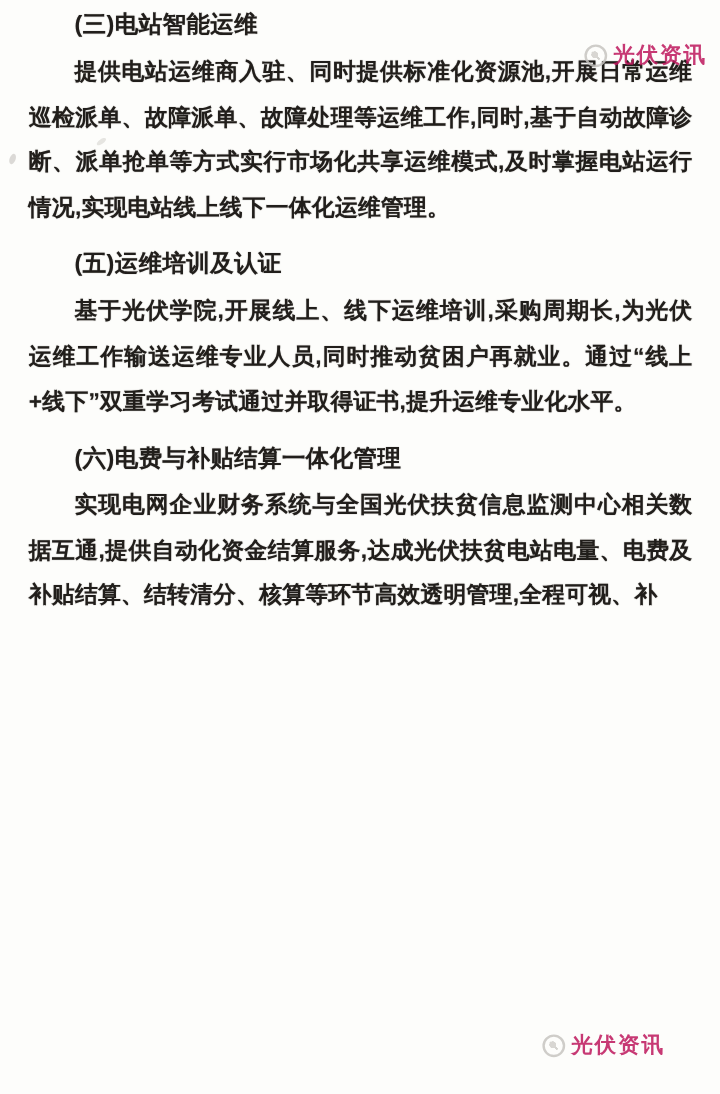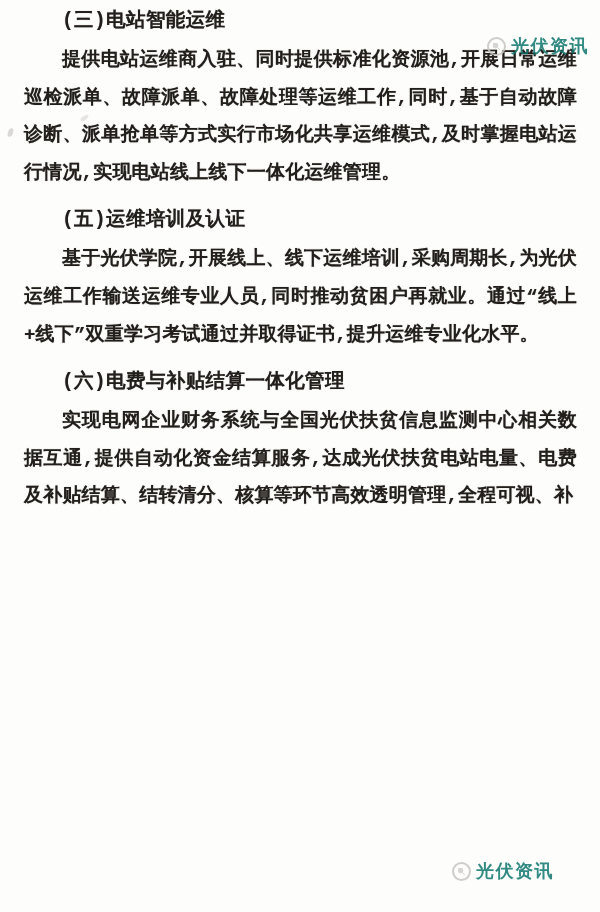--- a/index.html
+++ b/index.html
@@ -8,21 +8,21 @@
     width: 600px;
     height: 912px;
     overflow: hidden;
     background: #ffffff;
   }
   .page {
     position: relative;
     width: 600px;
     height: 912px;
     background: #fdfdfb;
-    font-family: Liberation Mono, monospace;
+    font-family: Liberation Sans, sans-serif;
     color: #211e1b;
     overflow: hidden;
   }
   .content {
     position: absolute;
     left: 24px;
     top: 2px;
     width: 553px;
   }
   .heading {
@@ -48,21 +48,21 @@
     text-justify: inter-character;
     line-break: strict;
     letter-spacing: 0.2px;
     text-shadow: 0 0 0.9px rgba(40,34,28,0.5);
   }
   .watermark {
     position: absolute;
     display: flex;
     align-items: center;
     gap: 5px;
-    color: #0f766e;
+    color: #be185d;
     font-size: 18px;
     font-weight: 700;
     letter-spacing: 1.5px;
     opacity: 0.85;
     z-index: 3;
     white-space: nowrap;
     pointer-events: none;
   }
   .wm-top    { left: 487px; top: 34px; }
   .wm-bottom { left: 452px; top: 859px; }

